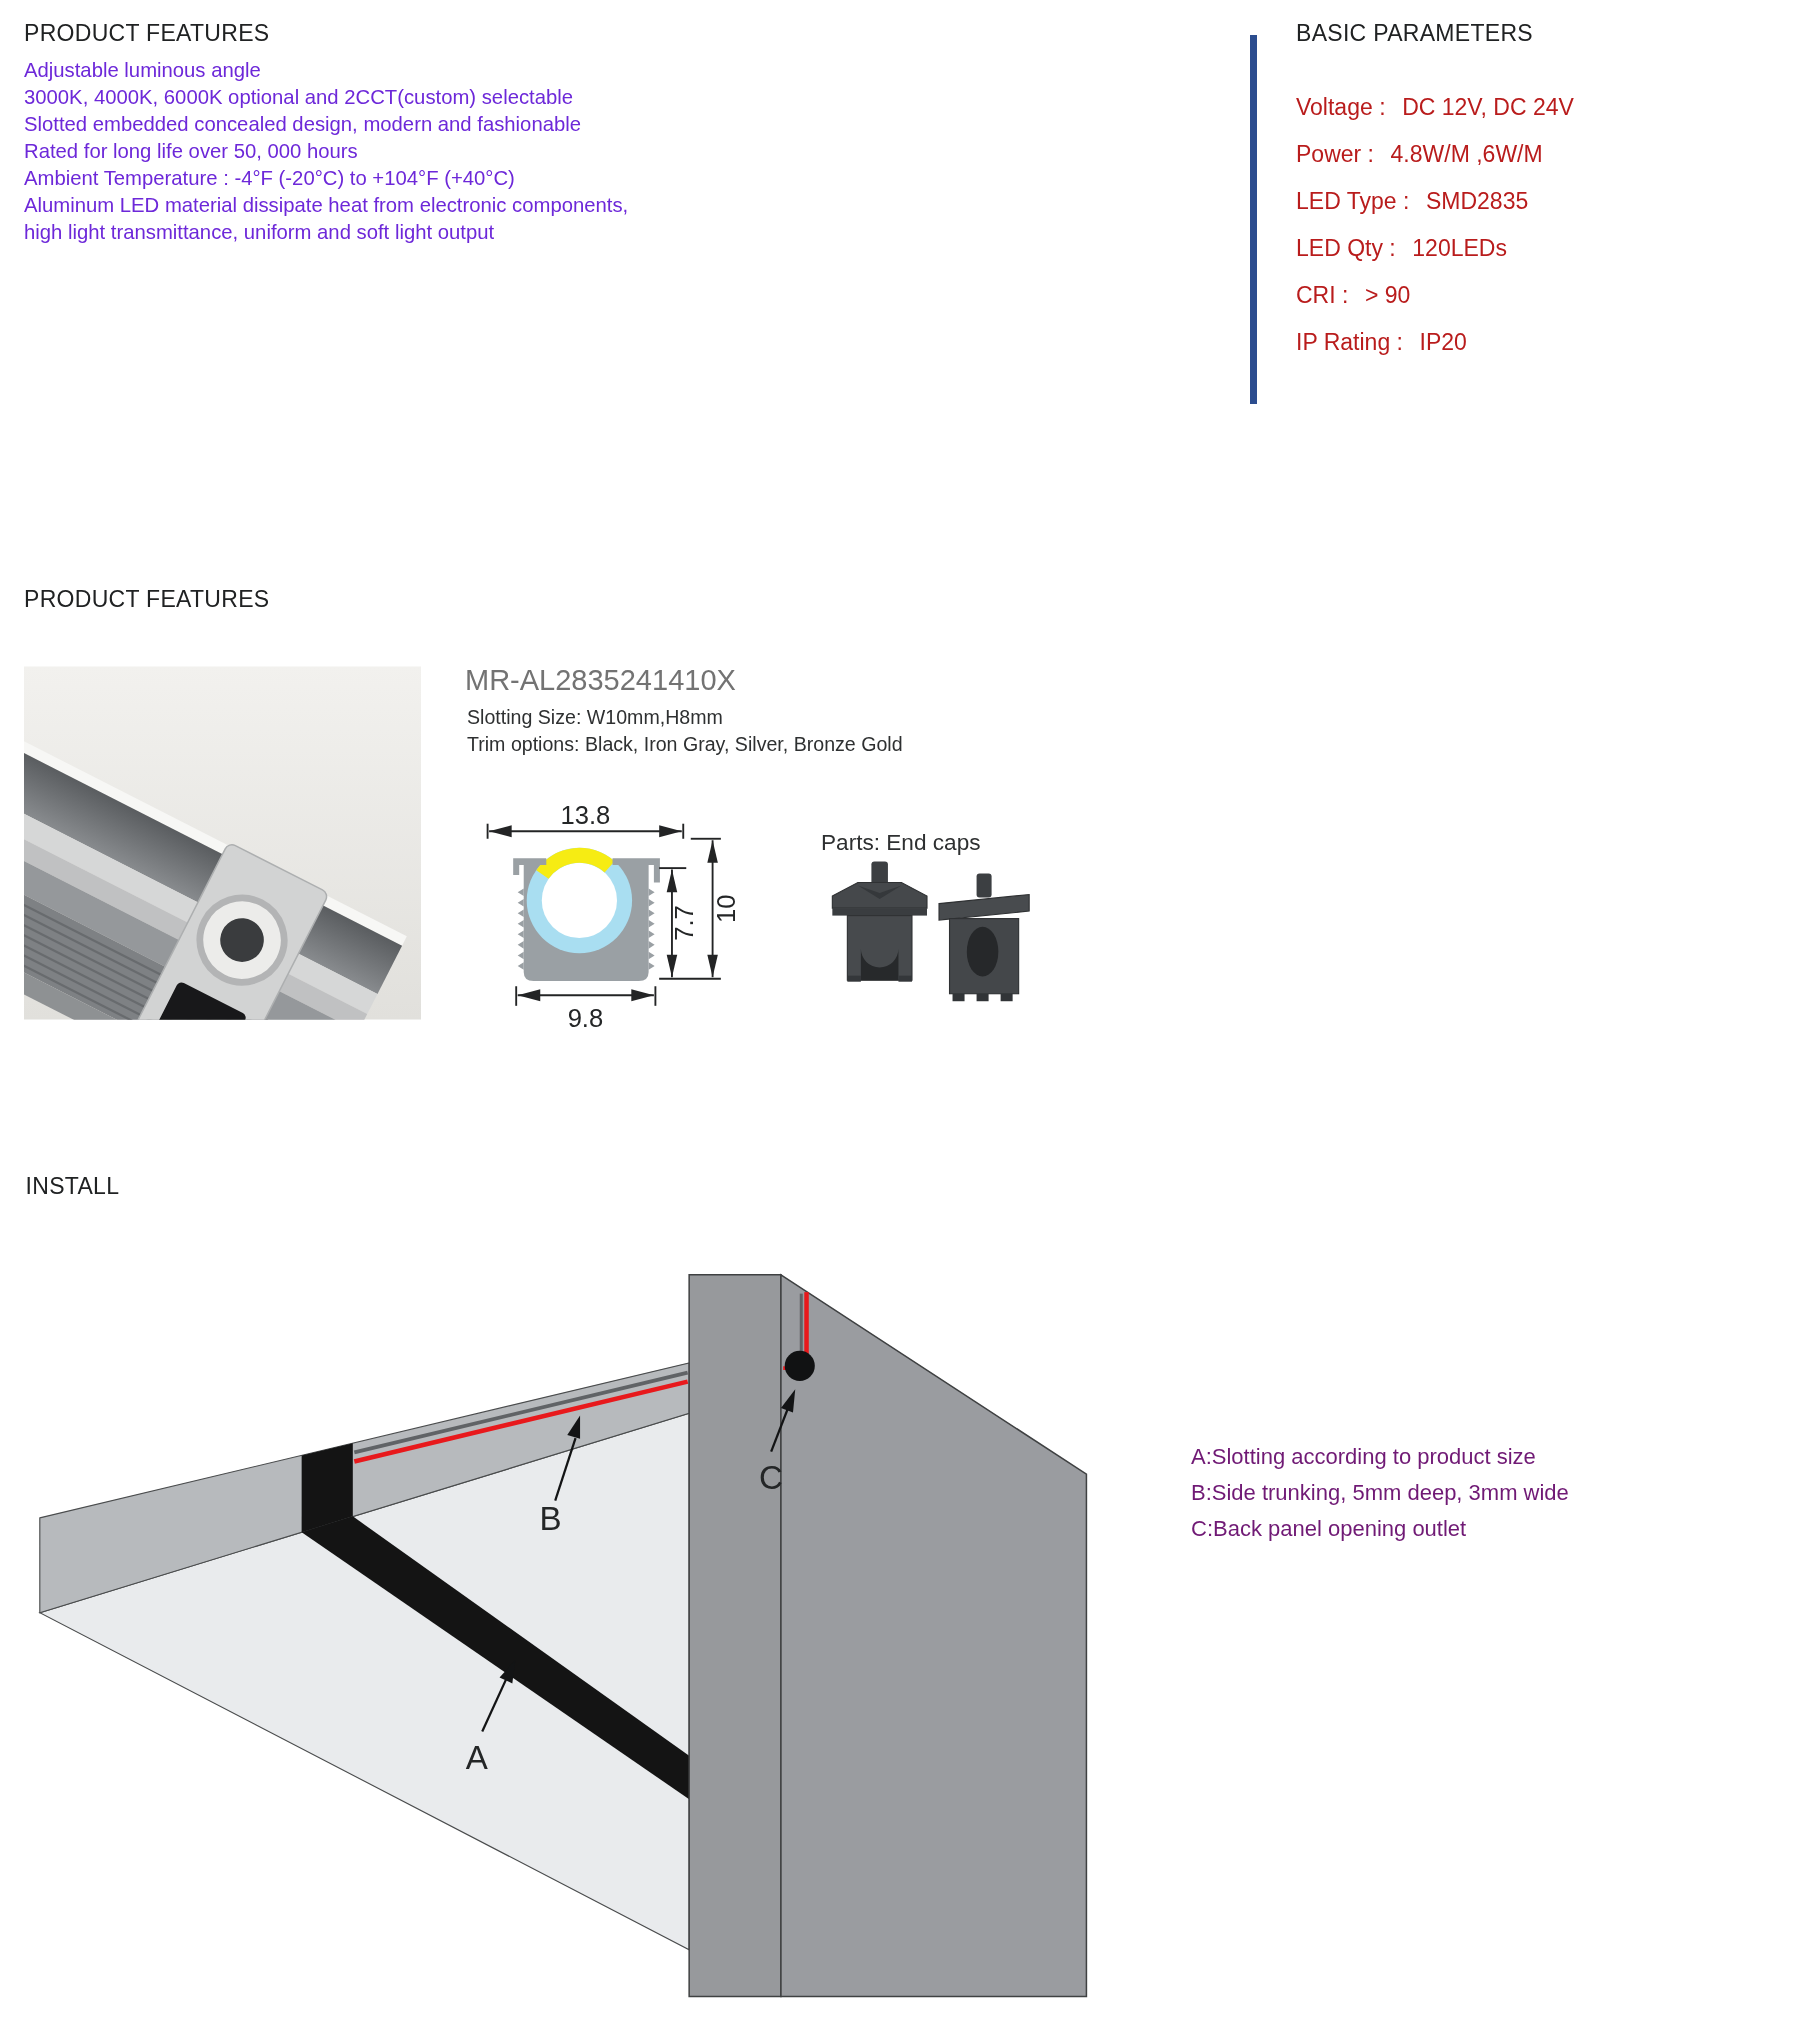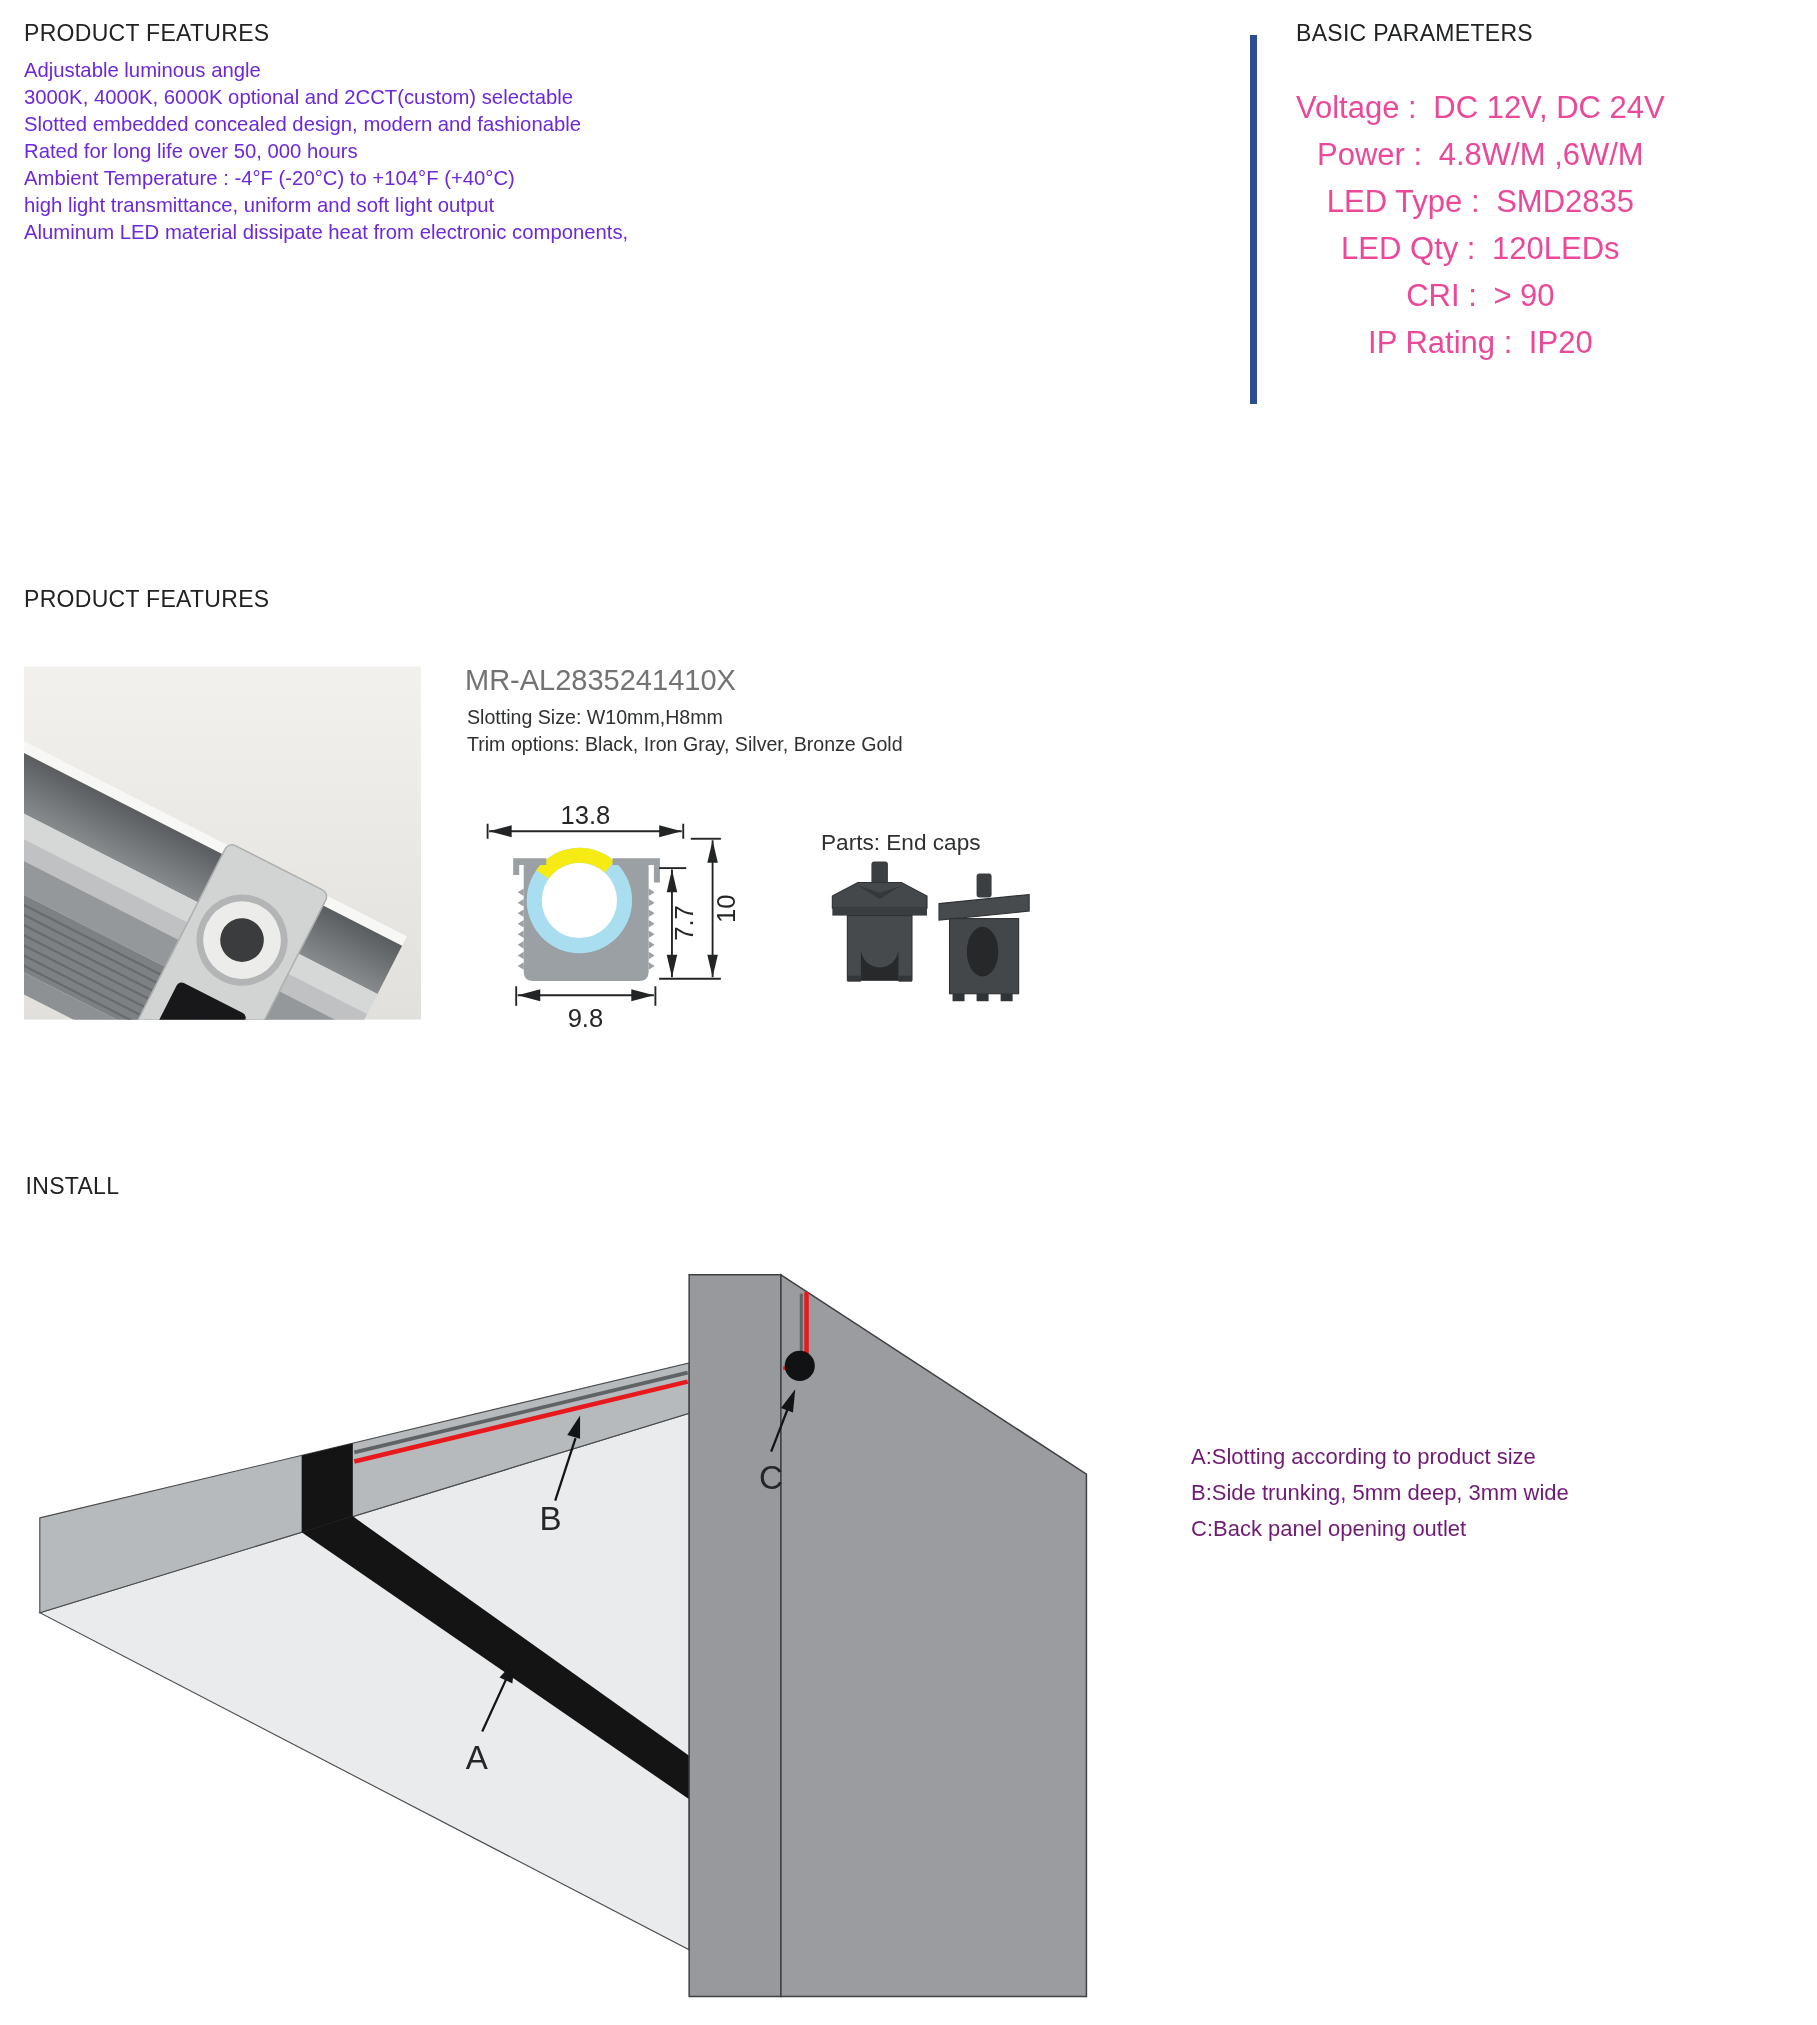--- a/index.html
+++ b/index.html
@@ -5,21 +5,21 @@
   html,body{margin:0;padding:0;}
   body{
     width:1817px;height:2025px;position:relative;background:#ffffff;
     font-family:"Liberation Sans","DejaVu Sans",sans-serif;
     color:#2a2c2d;overflow:hidden;
   }
   .abs{position:absolute;}
   .h1{font-size:23px;font-weight:normal;letter-spacing:0.3px;color:#202223;white-space:nowrap;}
   .feat-line{font-size:20.3px;line-height:27px;white-space:nowrap;color:#6d28d9;}
   .accent-bar{width:6.8px;background:#2c4d8f;}
-  .param-row{height:47px;display:flex;align-items:center;font-size:31px;color:#ec4899;white-space:nowrap;justify-content:center;}
+  .param-row{height:47px;display:flex;align-items:center;font-size:23px;color:#b91c1c;white-space:nowrap;}
   .param-row .val{margin-left:16.6px;}
   .model-line{font-size:29px;color:#737373;white-space:nowrap;}
   .sub-line{font-size:19.6px;color:#2e3031;white-space:nowrap;}
   .parts-line{font-size:22.6px;color:#2e3031;white-space:nowrap;}
   .legend-line{font-size:22px;line-height:36px;white-space:nowrap;color:#701a75;}
   svg text{font-family:"Liberation Sans","DejaVu Sans",sans-serif;fill:#242627;}
   svg .dim-txt{font-size:34px;}
   svg .abc-txt{font-size:44px;}
   svg .dimline{stroke:#232425;stroke-width:2.5;fill:none;}
   svg .dimarrow{fill:#232425;stroke:none;}
@@ -30,22 +30,22 @@
 <body>
 
 <div class="abs h1" style="left:24px;top:19.6px">PRODUCT FEATURES</div>
 
 <div class="abs" style="left:24px;top:57px">
   <div class="feat-line">Adjustable luminous angle</div>
   <div class="feat-line">3000K, 4000K, 6000K optional and 2CCT(custom) selectable</div>
   <div class="feat-line">Slotted embedded concealed design, modern and fashionable</div>
   <div class="feat-line">Rated for long life over 50, 000 hours</div>
   <div class="feat-line">Ambient Temperature : -4°F (-20°C) to +104°F (+40°C)</div>
+  <div class="feat-line">Aluminum LED material dissipate heat from electronic components,</div>
   <div class="feat-line">high light transmittance, uniform and soft light output</div>
-  <div class="feat-line">Aluminum LED material dissipate heat from electronic components,</div>
 </div>
 
 <div class="abs accent-bar" style="left:1250px;top:35px;height:369px"></div>
 
 <div class="abs h1" style="left:1296px;top:19.6px">BASIC PARAMETERS</div>
 
 <div class="abs" style="left:1296px;top:84px">
   <div class="param-row">
     <span>Voltage :</span>
     <span class="val">DC 12V, DC 24V</span>

